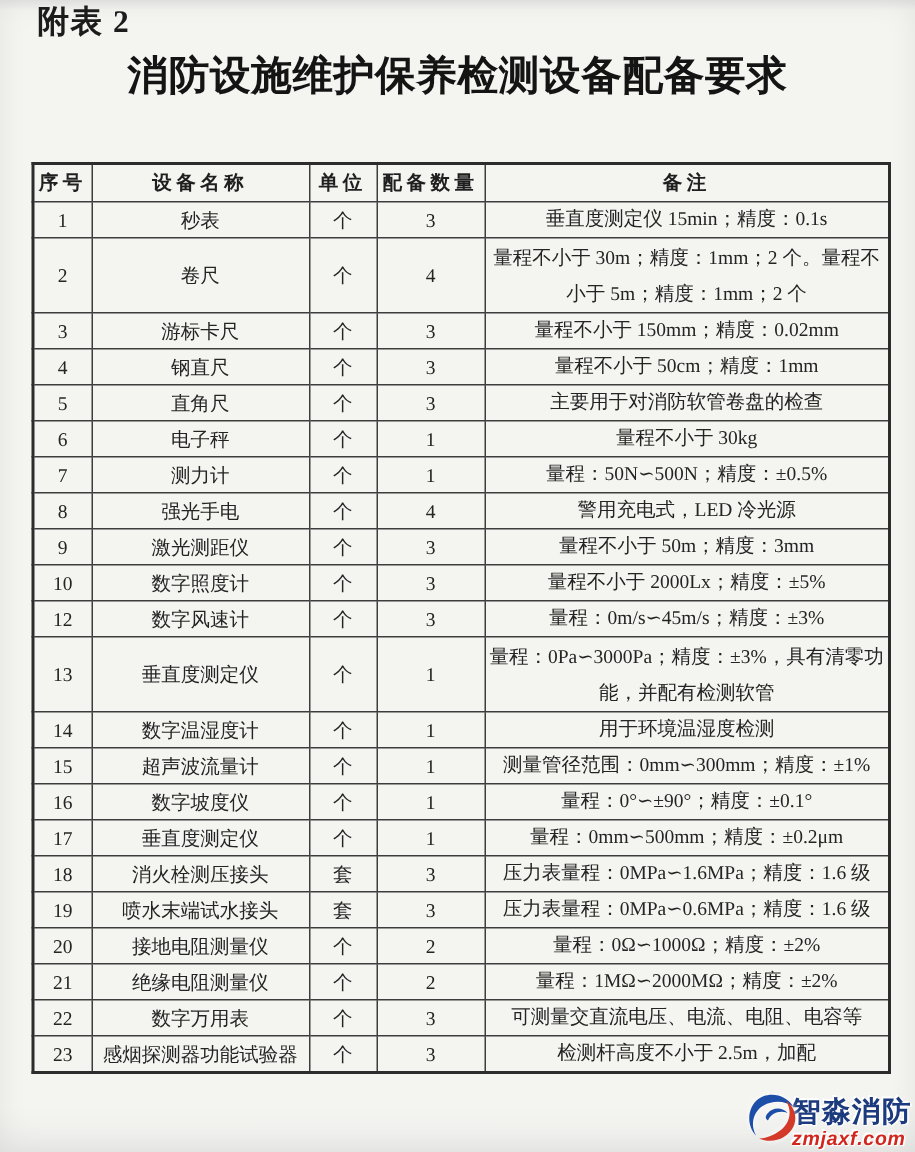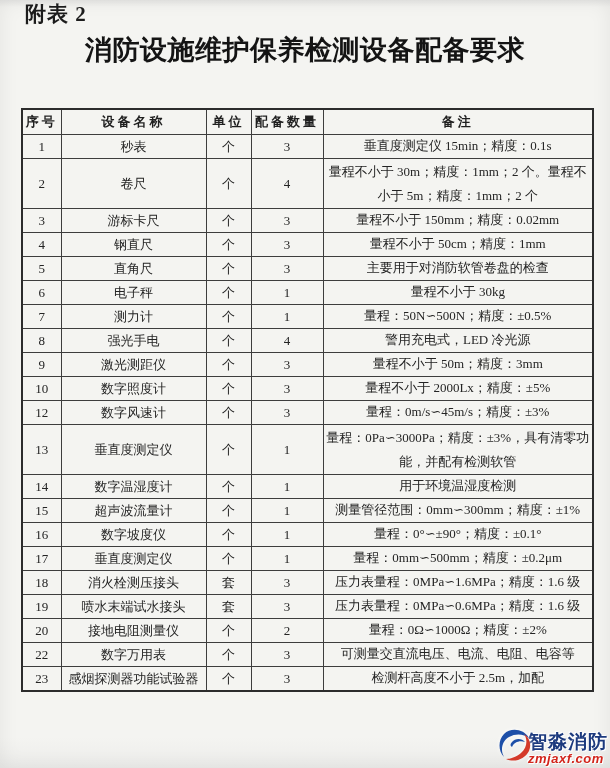--- a/index.html
+++ b/index.html
@@ -263,20 +263,27 @@
           <td class="c-note">压力表量程：0MPa∽0.6MPa；精度：1.6 级</td>
         </tr>
         <tr>
           <td class="c-no">20</td>
           <td class="c-name">接地电阻测量仪</td>
           <td class="c-unit">个</td>
           <td class="c-qty">2</td>
           <td class="c-note">量程：0Ω∽1000Ω；精度：±2%</td>
         </tr>
         <tr>
+          <td class="c-no">21</td>
+          <td class="c-name">绝缘电阻测量仪</td>
+          <td class="c-unit">个</td>
+          <td class="c-qty">2</td>
+          <td class="c-note">量程：1MΩ∽2000MΩ；精度：±2%</td>
+        </tr>
+        <tr>
           <td class="c-no">22</td>
           <td class="c-name">数字万用表</td>
           <td class="c-unit">个</td>
           <td class="c-qty">3</td>
           <td class="c-note">可测量交直流电压、电流、电阻、电容等</td>
         </tr>
         <tr>
           <td class="c-no">23</td>
           <td class="c-name">感烟探测器功能试验器</td>
           <td class="c-unit">个</td>

